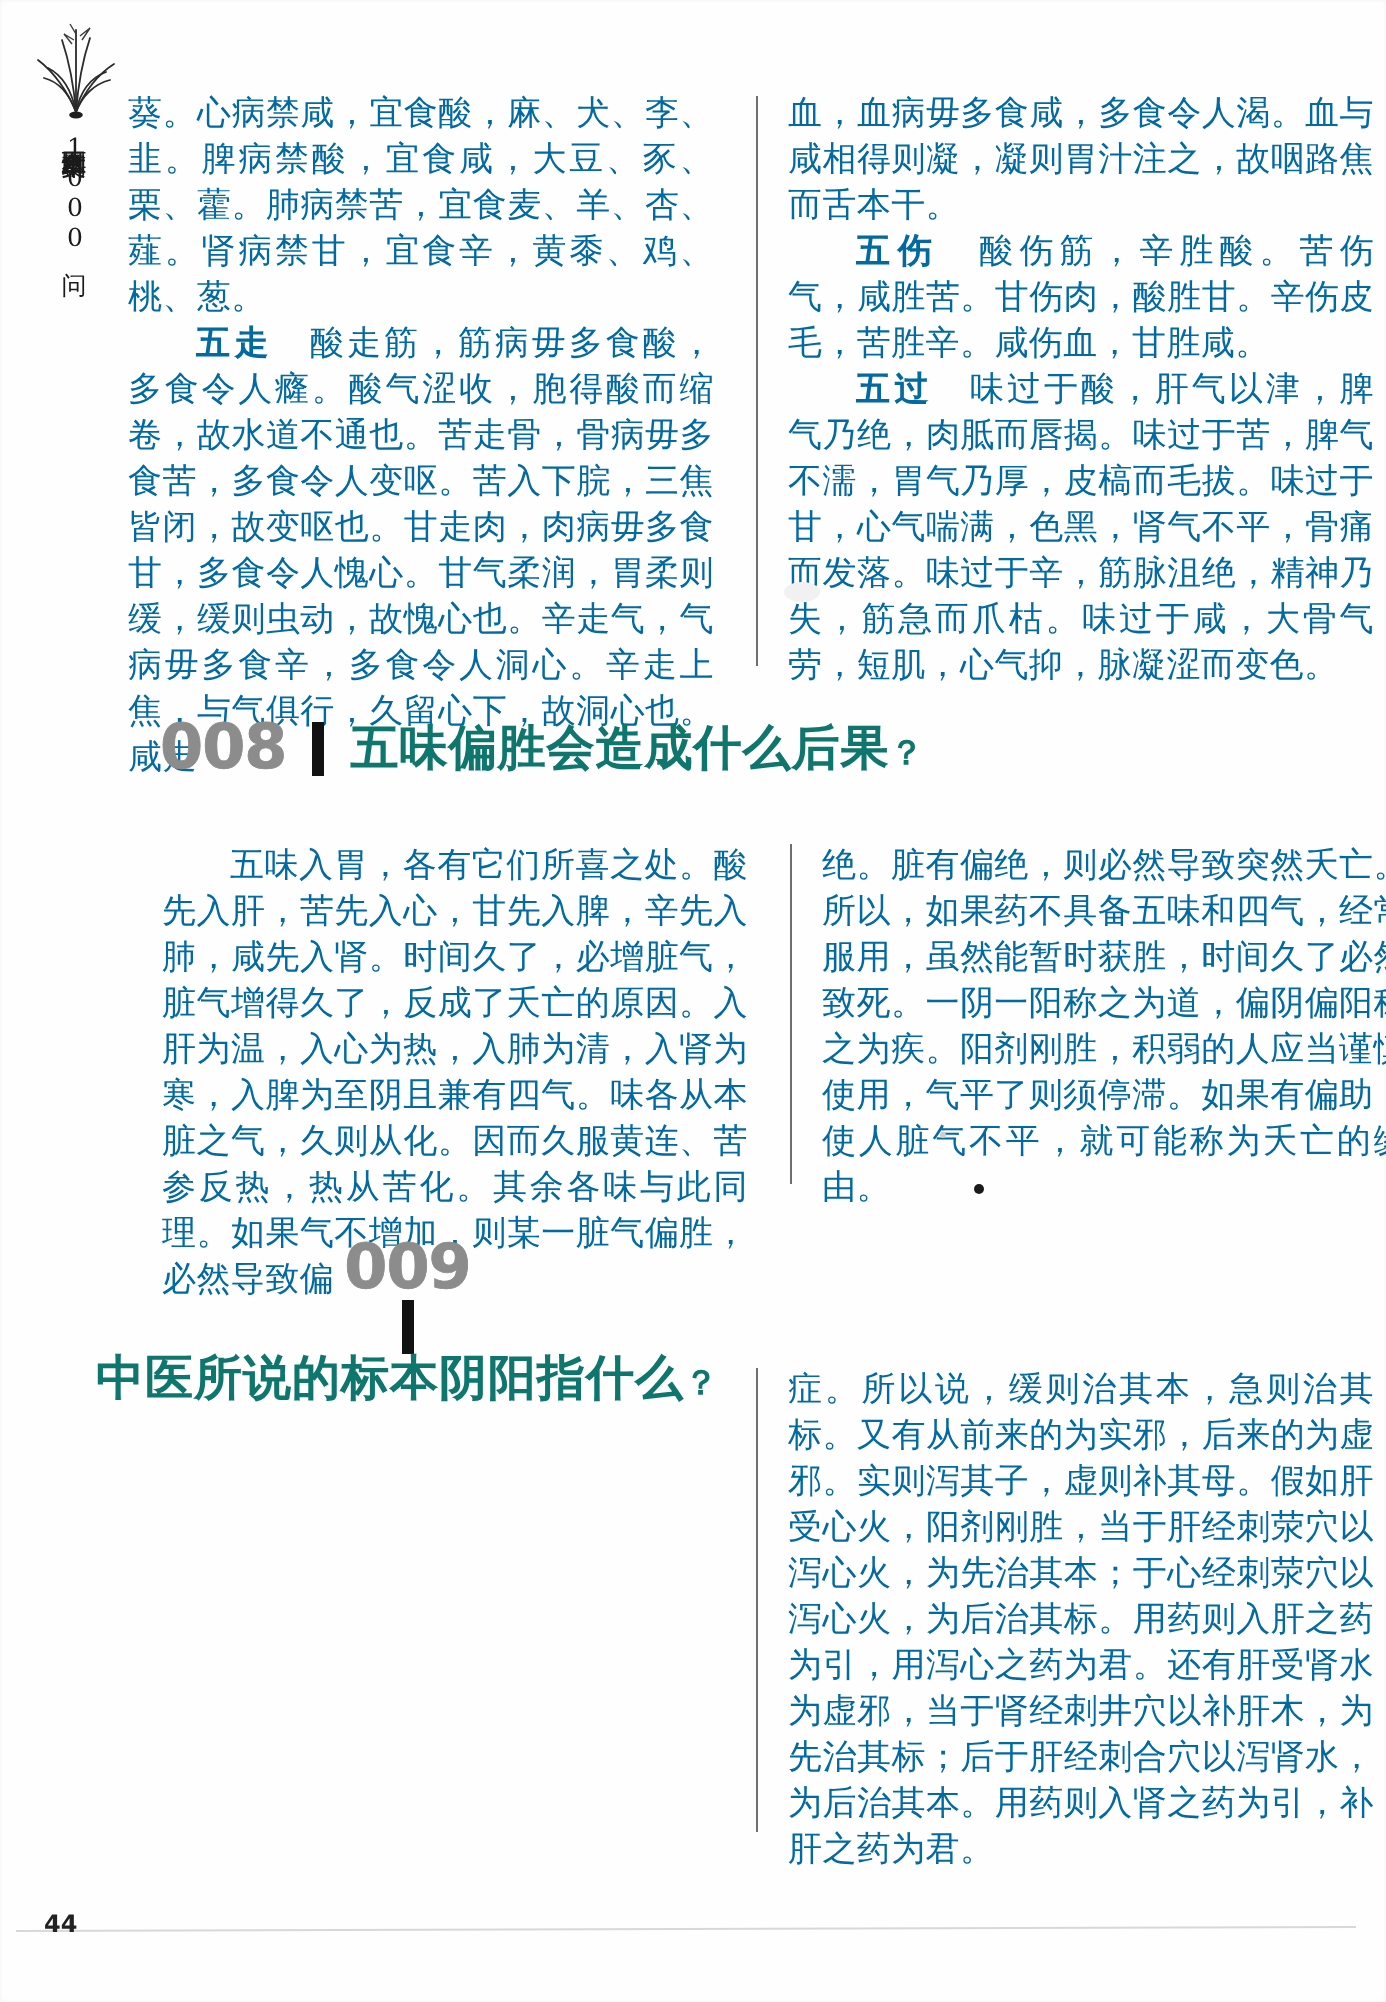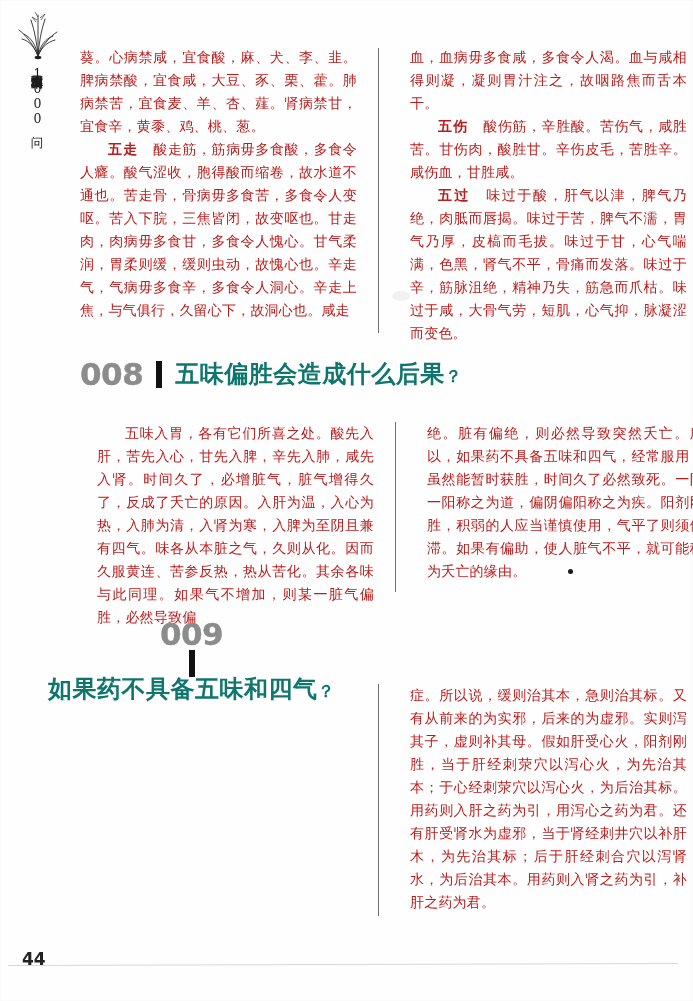--- a/index.html
+++ b/index.html
@@ -78,27 +78,27 @@
 
   .rule-v {
     position: absolute;
     width: 1px;
     background: #6f6f6f;
     left: 314px;
     top: 0;
   }
 
   p.para {
-    margin: 0 0 0 16px;
+    margin: 0 0 0 0;
     font-family: "DejaVu Serif", "Liberation Serif", serif;
-    font-size: 14px;
+    font-size: 17px;
     line-height: 23.0px;
     text-align: justify;
     text-justify: inter-character;
-    color: #b91c1c;
+    color: #0369a1;
     letter-spacing: 0.2px;
     word-break: break-all;
   }
   p.para.indent { text-indent: 2em; }
   .lead {
     font-weight: bold;
     letter-spacing: 1px;
   }
 
   
@@ -149,21 +149,21 @@
     vertical-align: 2px;
   }
 
   
   #folio {
     position: absolute;
     left: 22px;
     bottom: 32px;
     font-family: "DejaVu Sans", "Liberation Sans", sans-serif;
     font-weight: bold;
-    font-size: 17px;
+    font-size: 12px;
     color: #222222;
   }
   #footer-rule {
     position: absolute;
     left: 8px;
     bottom: 36px;
     width: 670px;
     height: 1px;
     background: #d8d8d8;
     transform: rotate(-0.18deg);
@@ -247,21 +247,21 @@
       <p class="para indent">五味入胃，各有它们所喜之处。酸先入肝，苦先入心，甘先入脾，辛先入肺，咸先入肾。时间久了，必增脏气，脏气增得久了，反成了夭亡的原因。入肝为温，入心为热，入肺为清，入肾为寒，入脾为至阴且兼有四气。味各从本脏之气，久则从化。因而久服黄连、苦参反热，热从苦化。其余各味与此同理。如果气不增加，则某一脏气偏胜，必然导致偏</p>
     </div>
     <div class="col col-right">
       <p class="para"><span>绝。脏有偏绝，则必然导致突然夭亡。所以，如果药不具备五味和四气，经常服用，虽然能暂时获胜，时间久了必然致死。一阴一阳称之为道，偏阴偏阳称之为疾。阳剂刚胜，积弱的人应当谨慎使用，气平了则须停滞。如果有偏助，使人脏气不平，就可能称为夭亡的缘由。</span><span class="end-dot"></span></p>
     </div>
   </div>
 
   <div class="section-head" style="top:619px;flex-direction:column;">
     <span class="sh-num">009</span>
     <span class="sh-bar"></span>
-    <span class="sh-title"><span>如果药不具备五味和四气</span><span class="qm">？</span></span>
+    <span class="sh-title"><span>中医所说的标本阴阳指什么</span><span class="qm">？</span></span>
   </div>
 
   <div class="cols" style="left:64px; top:684px; width:624px; height:240px;">
     <div class="rule-v" style="height:232px; top:0px;"></div>
     <div class="col col-right">
       <p class="para">症。所以说，缓则治其本，急则治其标。又有从前来的为实邪，后来的为虚邪。实则泻其子，虚则补其母。假如肝受心火，阳剂刚胜，当于肝经刺荥穴以泻心火，为先治其本；于心经刺荥穴以泻心火，为后治其标。用药则入肝之药为引，用泻心之药为君。还有肝受肾水为虚邪，当于肾经刺井穴以补肝木，为先治其标；后于肝经刺合穴以泻肾水，为后治其本。用药则入肾之药为引，补肝之药为君。</p>
     </div>
   </div>
 
   <div id="footer-rule"></div>

